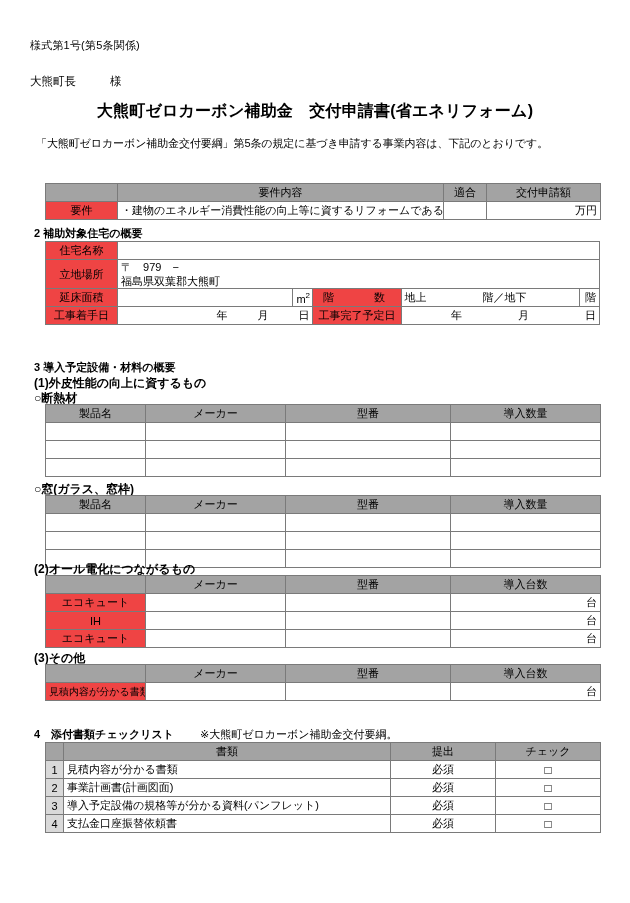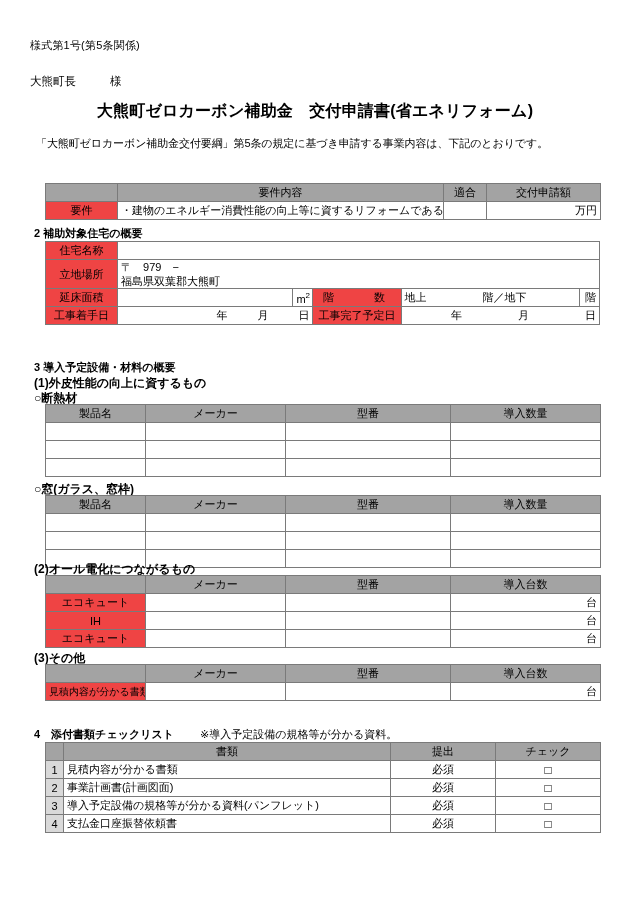--- a/index.html
+++ b/index.html
@@ -338,21 +338,21 @@
       <tr>
         <td class="lbl" style="font-size:10px;">見積内容が分かる書類</td>
         <td></td>
         <td></td>
         <td class="rgt"><span></span><span>台</span></td>
       </tr>
     </tbody>
   </table>
 
   <div class="sec-head" style="left:34px; top:727px;">
-    <span>4　添付書類チェックリスト</span><span class="sec-note">※導入予定設備の規格等が分かる資料。</span>
+    <span>4　添付書類チェックリスト</span><span class="sec-note">※大熊町ゼロカーボン補助金交付要綱。</span>
   </div>
 
   <table class="grid outer" style="left:45px; top:742px; width:555px;">
     <colgroup>
       <col style="width:18px">
         <col style="width:327px">
         <col style="width:105px">
         <col style="width:105px">
     </colgroup>
     <tbody>

